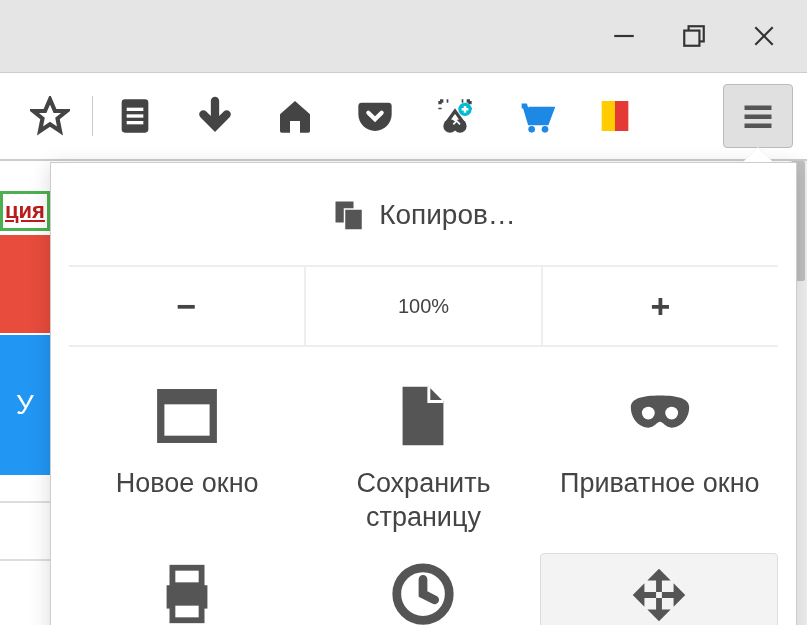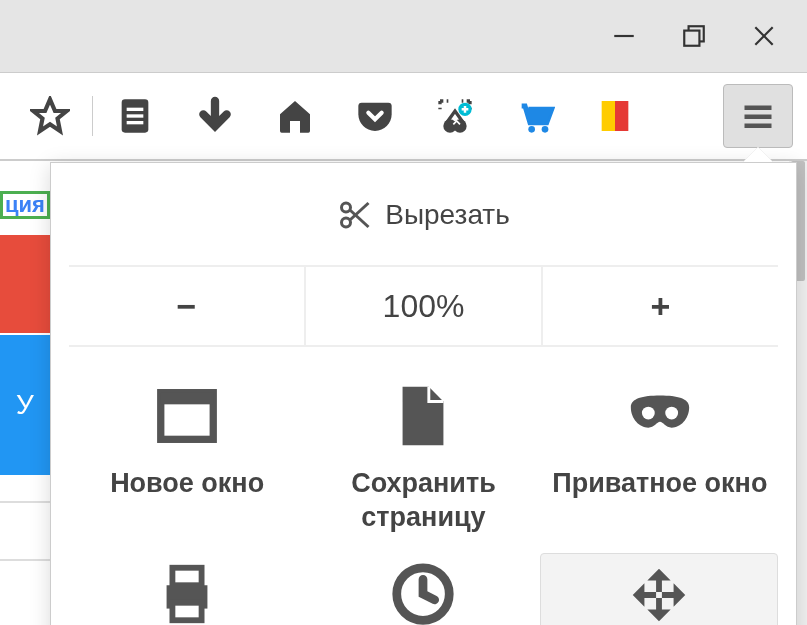--- a/index.html
+++ b/index.html
@@ -102,21 +102,21 @@
       left: 0;
       top: 161px;
       width: 100%;
       height: 500px;
     }
     .bg-strip {
       position: absolute;
       left: 0;
       height: 50px;
     }
-    .bg-green { top: 30px; width: 50px; height: 28px; background: #fff; border: 3px solid #4caf50; color: #3b82f6; font-weight: bold; font-size: 22px; display: flex; align-items: center; justify-content: center; overflow: hidden; }
+    .bg-green { top: 30px; width: 50px; height: 40px; background: #fff; border: 3px solid #4caf50; color: #b91c1c; font-weight: bold; font-size: 22px; display: flex; align-items: center; justify-content: center; overflow: hidden; text-decoration: underline; }
     .bg-red { top: 74px; width: 50px; height: 98px; background: #e74c3c; }
     .bg-blue { top: 174px; width: 50px; height: 140px; background: #2196f3; color: #fff; display: flex; align-items: center; justify-content: center; font-size: 28px; overflow: hidden; }
     .bg-blue2 { top: 340px; width: 50px; height: 60px; border-top: 2px solid #ddd; border-bottom: 2px solid #ddd; background:#fff; }
     
     .dropdown {
       position: absolute;
       top: 162px;
       left: 50px;
       right: 10px;
       min-height: 460px;
@@ -156,25 +156,24 @@
       height: 78px;
       display: flex;
       align-items: center;
       justify-content: center;
       font-size: 34px;
       color: #444;
       border-right: 2px solid #eee;
       font-weight: 700;
     }
     .zoom-cell:last-child { border-right: none; }
-    .zoom-level { font-weight: 400; font-size: 32px; }
+    .zoom-level { font-weight: 400; font-size: 20px; }
     .grid-row {
       display: flex;
       margin-top: 28px;
-      font-weight: bold;
     }
     .grid-item {
       flex: 1;
       display: flex;
       flex-direction: column;
       align-items: center;
       justify-content: flex-start;
       gap: 16px;
       padding: 6px;
     }
@@ -305,26 +304,24 @@
 
 <div class="scrollbar">
   <div class="scrollbar-thumb"></div>
 </div>
 
 <div class="dropdown">
 
   <div class="clip-row">
     <div class="clip-btn">
       <svg class="clip-icon" viewBox="0 0 24 24">
-          <circle cx="6" cy="7" r="3" fill="none" stroke="currentColor" stroke-width="2"></circle>
-          <circle cx="6" cy="17" r="3" fill="none" stroke="currentColor" stroke-width="2"></circle>
-          <line x1="9" y1="9" x2="21" y2="20" stroke="currentColor" stroke-width="2"></line>
-          <line x1="9" y1="15" x2="21" y2="4" stroke="currentColor" stroke-width="2"></line>
-        </svg>
-      <span>Вырезать</span>
+          <rect x="3" y="3" width="12" height="14" fill="currentColor"></rect>
+          <rect x="9" y="8" width="12" height="14" fill="currentColor" stroke="#fff" stroke-width="1"></rect>
+        </svg>
+      <span>Копиров…</span>
     </div>
   </div>
 
   <div class="zoom-row">
     <div class="zoom-cell">−</div>
     <div class="zoom-cell zoom-level">100%</div>
     <div class="zoom-cell">+</div>
   </div>
 
   <div class="grid-row">

